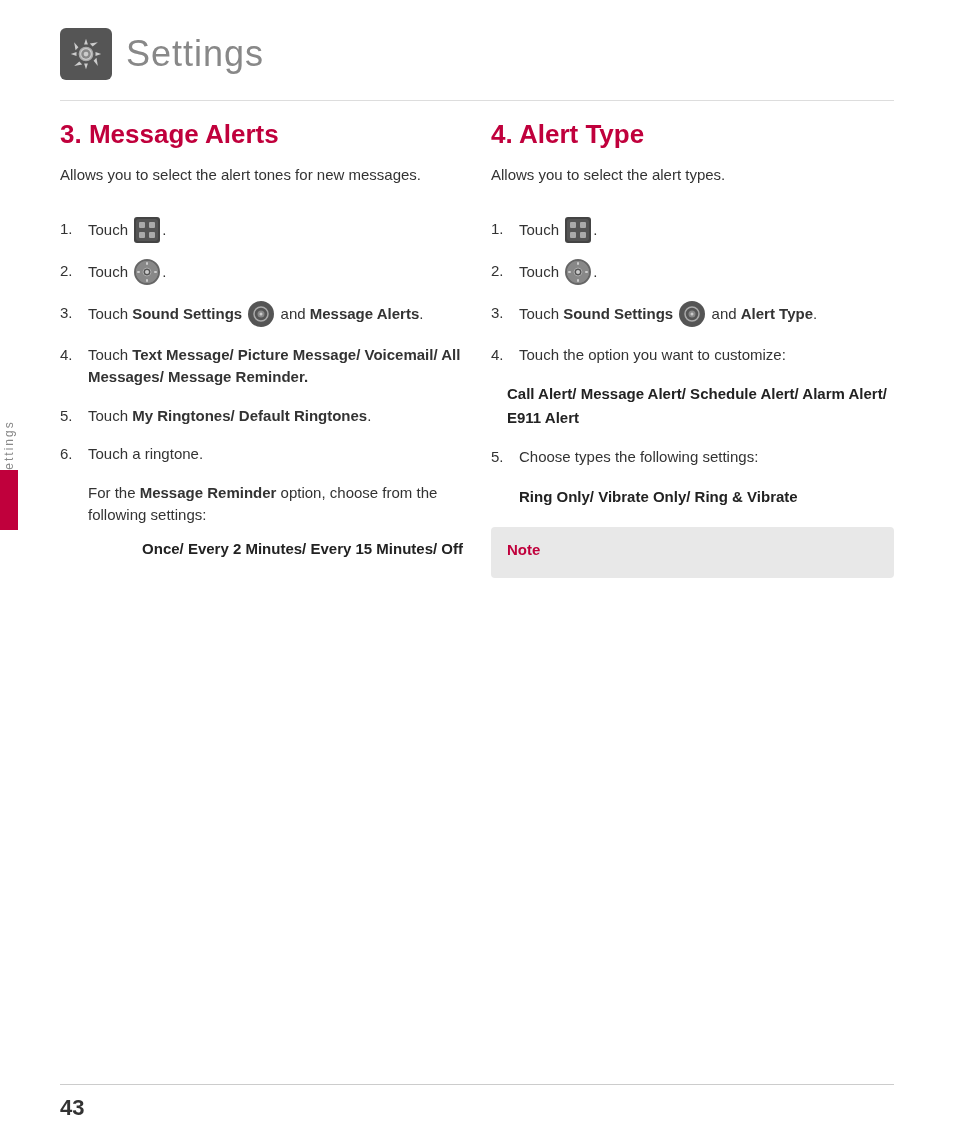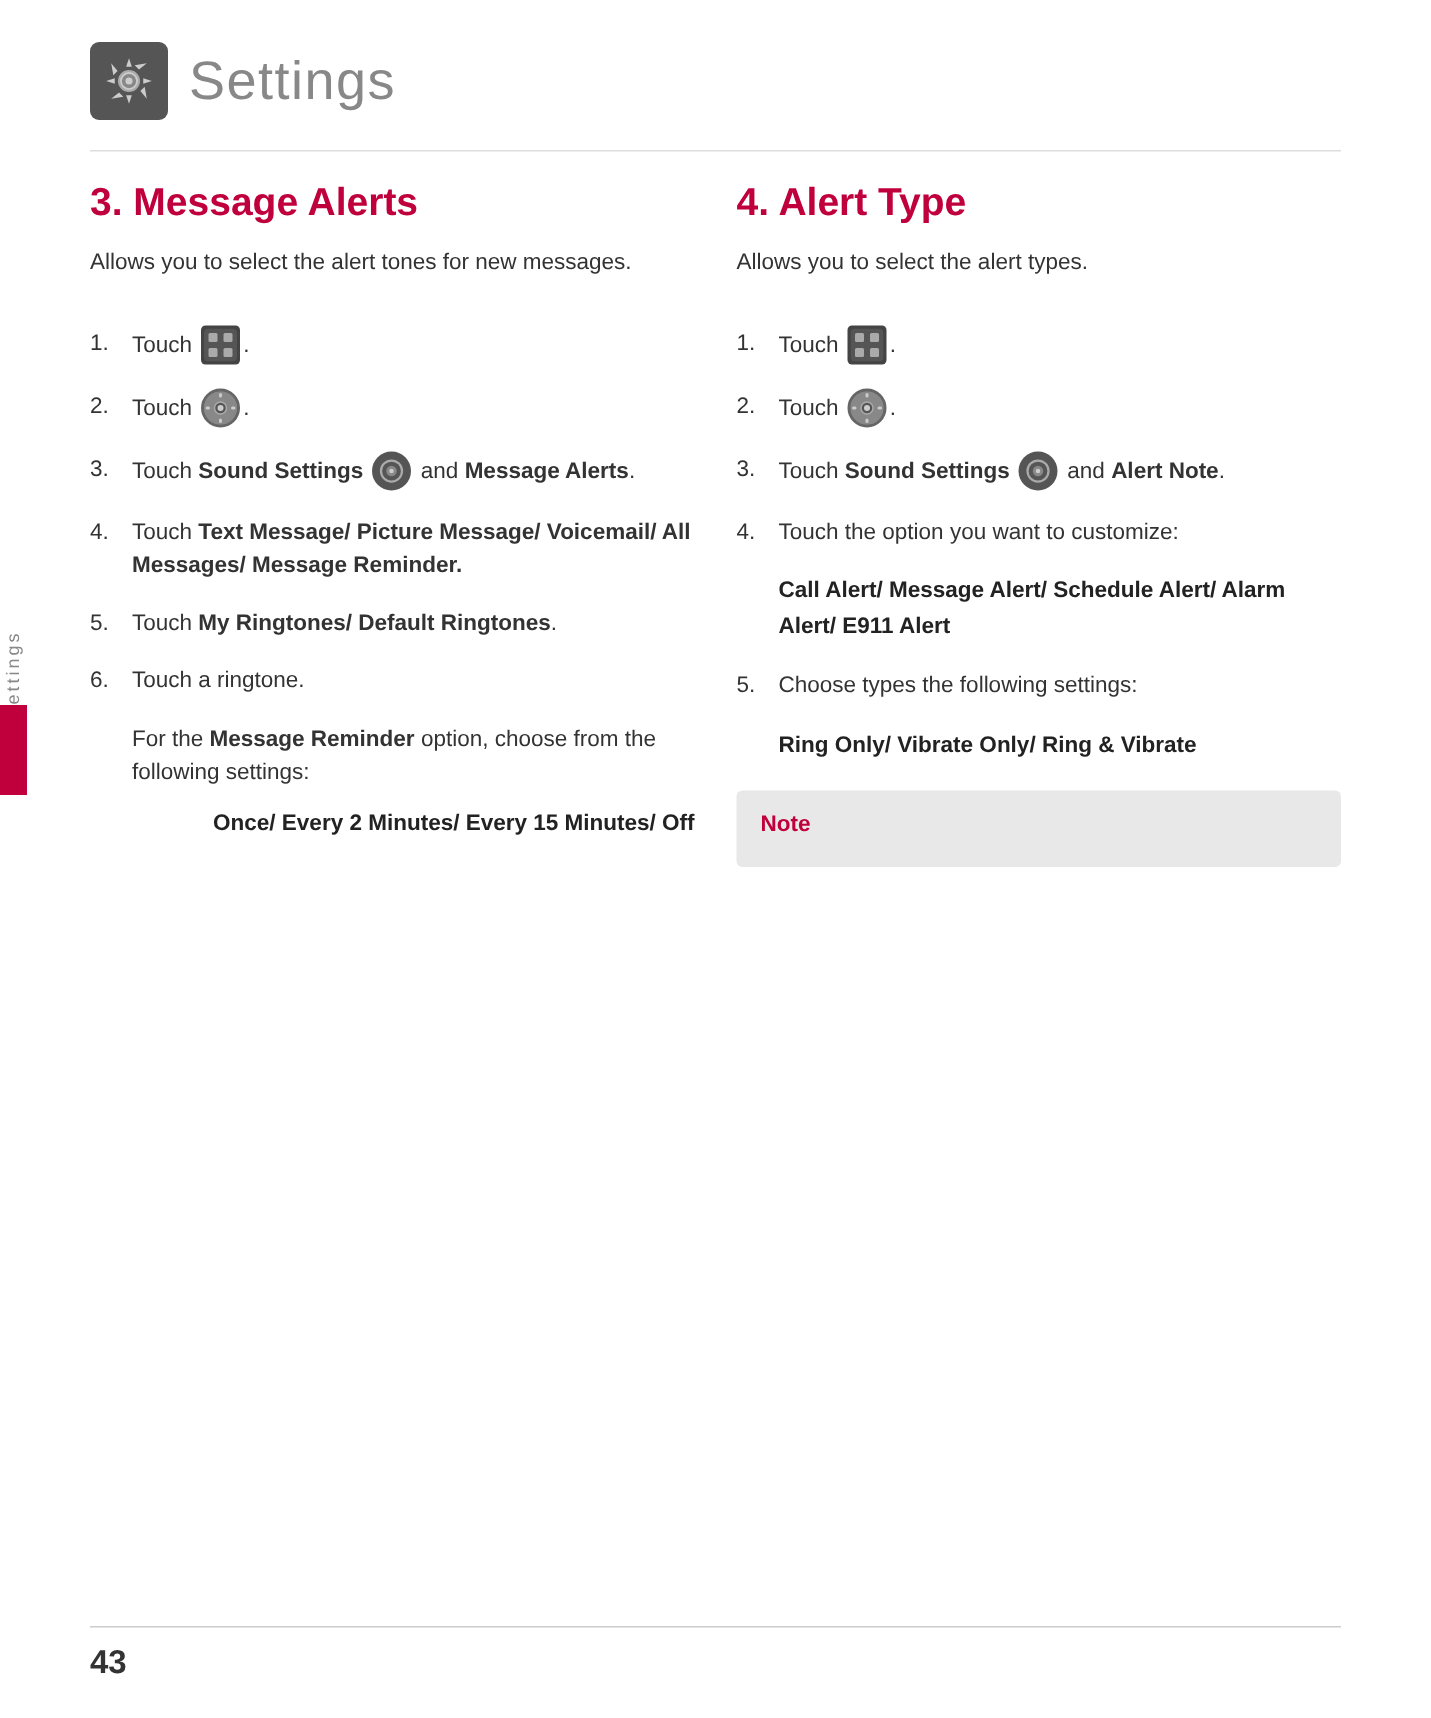--- a/index.html
+++ b/index.html
@@ -373,31 +373,31 @@
       <span class="step-content">
         Touch <b>Sound Settings</b>
         <span class="inline-icon icon-sound">
           <svg width="22" height="22" viewBox="0 0 22 22" fill="none" xmlns="http://www.w3.org/2000/svg">
             <circle cx="11" cy="11" r="11" fill="#555"></circle>
             <circle cx="11" cy="11" r="7" fill="none" stroke="#aaa" stroke-width="1.5"></circle>
             <circle cx="11" cy="11" r="3.5" fill="#888"></circle>
             <circle cx="11" cy="11" r="1.5" fill="#ccc"></circle>
           </svg>
         </span>
-        and <b>Alert Note</b>.
+        and <b>Alert Type</b>.
       </span>
     </div>
 
     <div class="step">
       <span class="step-num">4.</span>
       <span class="step-content">
         Touch the option you want to customize:
       </span>
     </div>
-    <div class="options-bold" style="margin-left: 28px; margin-bottom: 16px;">Call Alert/ Message Alert/ Schedule Alert/ Alarm Alert/ E911  Alert</div>
+    <div class="options-bold" style="margin-left: 16px; margin-bottom: 16px;">Call Alert/ Message Alert/ Schedule Alert/ Alarm Alert/ E911  Alert</div>
 
     <div class="step">
       <span class="step-num">5.</span>
       <span class="step-content">
         Choose types the following settings:
       </span>
     </div>
     <div class="options-bold" style="margin-left: 28px; margin-bottom: 0;">Ring Only/ Vibrate Only/ Ring &amp; Vibrate</div>
 
     <div class="note-box">

